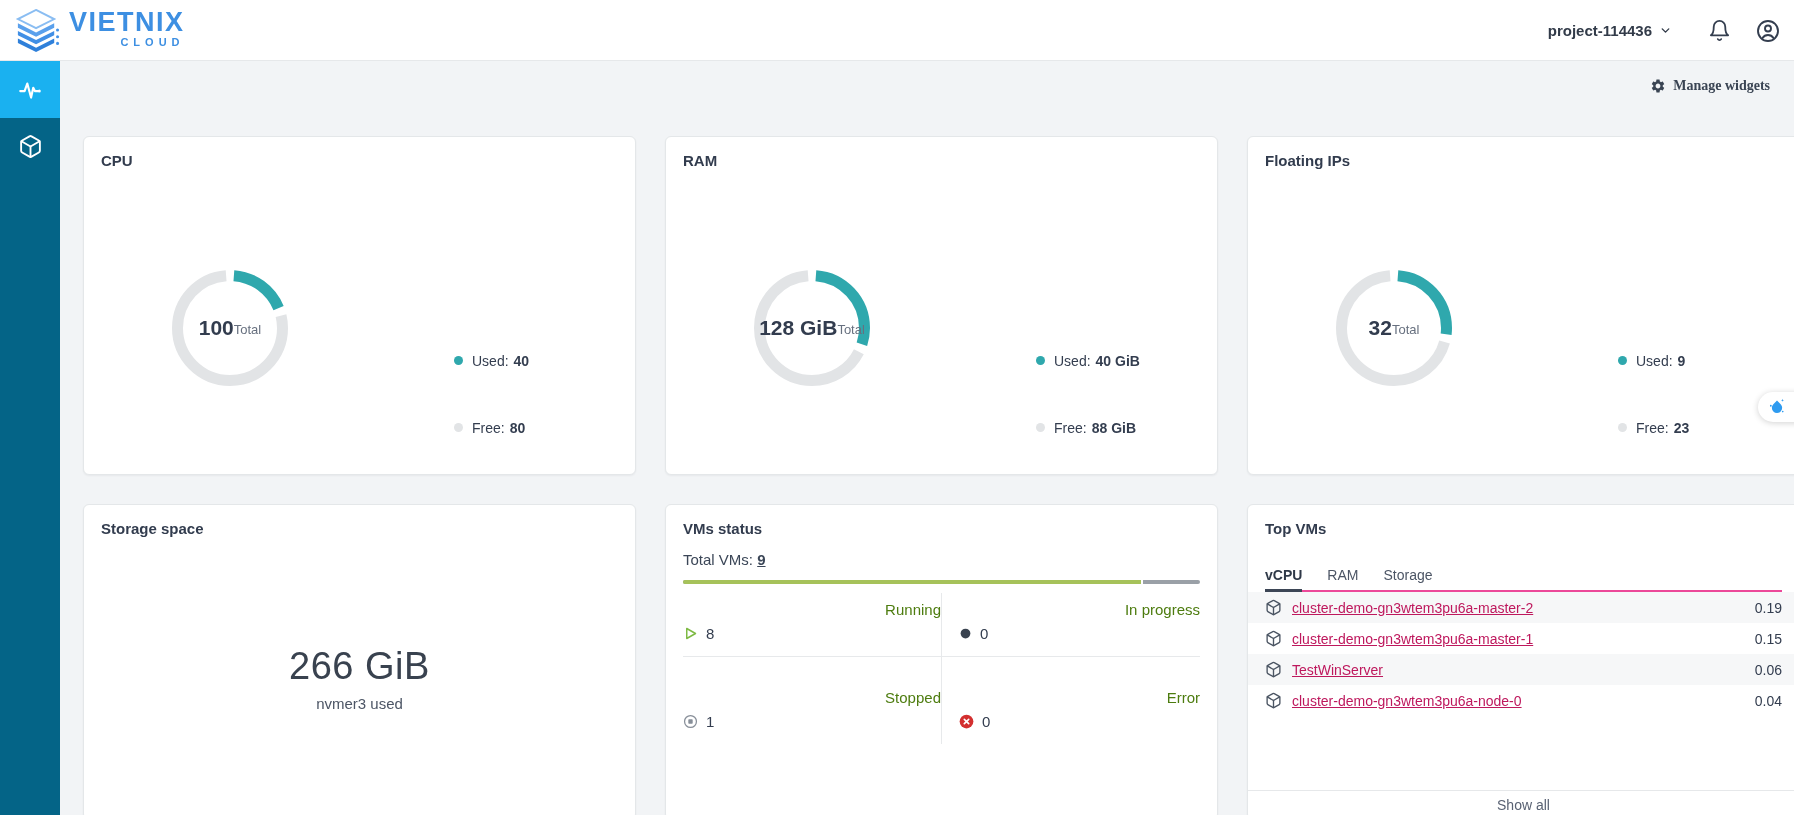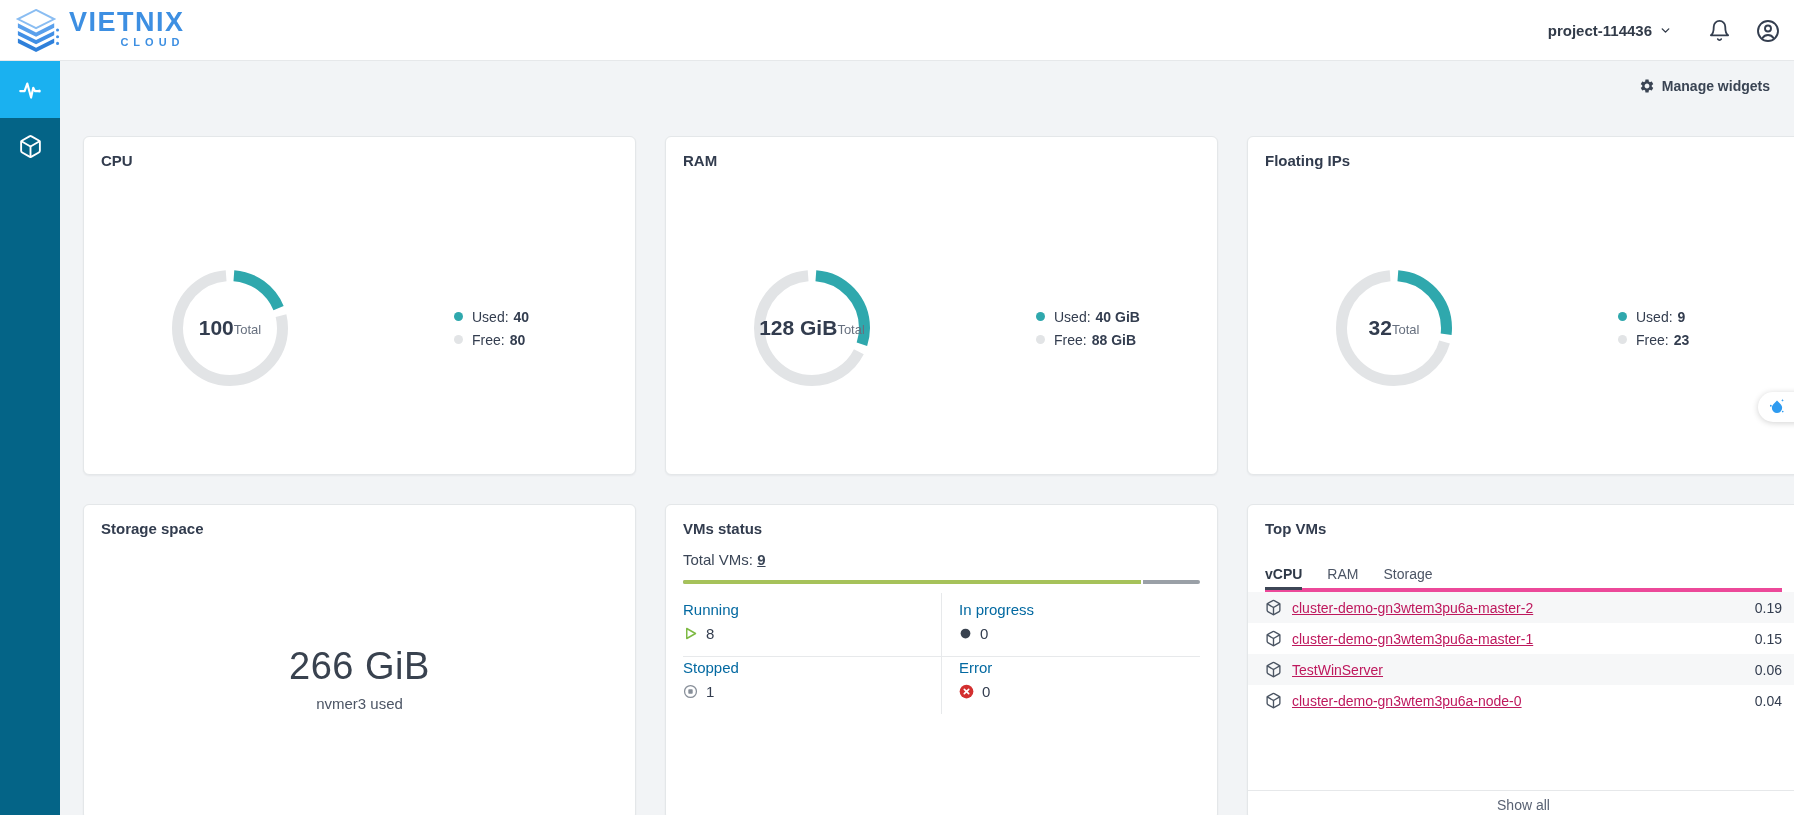--- a/index.html
+++ b/index.html
@@ -17,58 +17,58 @@
   .icon-btn { display:flex; align-items:center; justify-content:center; cursor:pointer; }
   .bell-btn { margin-left:36px; }
   .account-btn { margin-left:25px; }
 
   
   .sidebar { position:absolute; left:0; top:61px; width:60px; height:754px; background:#046487; z-index:4; }
   .nav-item { width:60px; height:57px; display:flex; align-items:center; justify-content:center; cursor:pointer; }
   .nav-item.active { background:#1ab1f0; }
 
   
-  .manage-btn { position:absolute; top:78px; right:24px; display:flex; align-items:center; gap:7px; font-size:14px; font-weight:600; color:#3a4453; cursor:pointer; z-index:3; }
+  .manage-btn { position:absolute; top:78px; right:24px; display:flex; align-items:center; gap:7px; font-size:14px; font-weight:600; color:#3a4453; cursor:pointer; z-index:3;font-family:Liberation Serif, serif; }
 
   
   .cards { position:absolute; left:83px; top:136px; display:grid; grid-template-columns:553px 553px 553px; grid-template-rows:339px 316px; column-gap:15px; row-gap:16px;gap:29px; }
   .card { position:relative; background:#fff; border:1px solid #e4e7e9; border-radius:6px; box-shadow:0 1px 2px rgba(16,24,40,.05); }
   .card-title { position:absolute; left:17px; top:15px; font-size:15px; font-weight:700; color:#323c4e; }
 
   
   .donut-wrap { position:absolute; left:76px; top:121px; width:140px; height:140px; }
   .donut-center { position:absolute; left:76px; top:121px; width:140px; height:140px; display:flex; flex-direction:row; align-items:center; justify-content:center; }
   .donut-num { font-size:21px; font-weight:700; color:#323c4e; }
   .donut-sub { font-size:13px; color:#67707f; margin-top:2px; }
   .legend { position:absolute; left:370px; top:168px; }
-  .legend-row { display:flex; align-items:center; height:23px; font-size:14px; color:#333d4f; }
+  .legend-row { display:flex; align-items:center; height:23px; font-size:14px; color:#333d4f;margin-top:44px; }
   .dot { width:9px; height:9px; border-radius:50%; margin-right:9px; flex:none; }
   .dot-used { background:#2fa8ad; }
   .dot-free { background:#e2e4e6; }
   .legend-val { font-weight:700; margin-left:5px; }
 
   
   .storage-big { position:absolute; left:0; right:0; top:140px; text-align:center; font-size:38px; font-weight:400; color:#39424f; letter-spacing:.5px; }
   .storage-cap { position:absolute; left:0; right:0; top:190px; text-align:center; font-size:15px; color:#4c5565; }
 
   
   .vs-total { position:absolute; left:17px; top:46px; font-size:15px; color:#3b4657; }
   .vs-total a { color:#3b4657; font-weight:600; text-decoration:underline; cursor:pointer; }
   .vs-bar { position:absolute; left:17px; right:17px; top:75px; height:4px; background:#9aa0a7; border-radius:2px; overflow:hidden; }
   .vs-bar-green { height:100%; background:#a6c25a; border-right:2px solid #fff; }
   .vs-grid { position:absolute; left:17px; right:17px; top:88px; display:grid; grid-template-columns:259px 1fr; }
   .vs-cell { padding:8px 0 14px 0; }
   .vs-cell.c-right { padding-left:17px; }
   .vs-cell.c-left { border-right:1px solid #e7e9eb; }
-  .vs-cell.c-bottom { border-top:1px solid #e7e9eb; padding-top:2px; }
-  .vs-label { font-size:15px; color:#0369a1; }
+  .vs-cell.c-bottom { border-top:1px solid #e7e9eb; padding-top:32px; }
+  .vs-label { font-size:15px; color:#4d7c0f;text-align:right; }
   .vs-val { margin-top:7px; display:flex; align-items:center; gap:8px; font-size:15px; color:#333d4f; }
 
   
-  .tabs { position:absolute; left:17px; right:17px; top:55px; height:32px; border-bottom:4px solid #ec4899; display:flex; gap:25px; }
+  .tabs { position:absolute; left:17px; right:17px; top:55px; height:32px; border-bottom:2px solid #ec4899; display:flex; gap:25px; }
   .tab { font-size:14px; color:#4c5565; display:flex; align-items:center; cursor:pointer; }
   .tab.active { color:#2f3948; font-weight:700; border-bottom:3px solid #3d4656; margin-bottom:-2px; }
   .tv-rows { position:absolute; left:0; right:0; top:87px; }
   .tv-row { height:31px; display:flex; align-items:center; padding:0 17px; }
   .tv-row:nth-child(odd) { background:#f6f7f8; }
   .tv-icon { margin-right:10px; display:flex; flex:none; }
   .tv-link { font-size:14px; color:#be185d; text-decoration:underline; cursor:pointer; }
   .tv-val { margin-left:auto; font-size:14px; color:#333d4f; }
   .tv-footer { position:absolute; left:0; right:0; bottom:0; height:29px; border-top:1px solid #e6e8ea; display:flex; align-items:center; justify-content:center; font-size:14px; color:#596273; cursor:pointer; }
 

